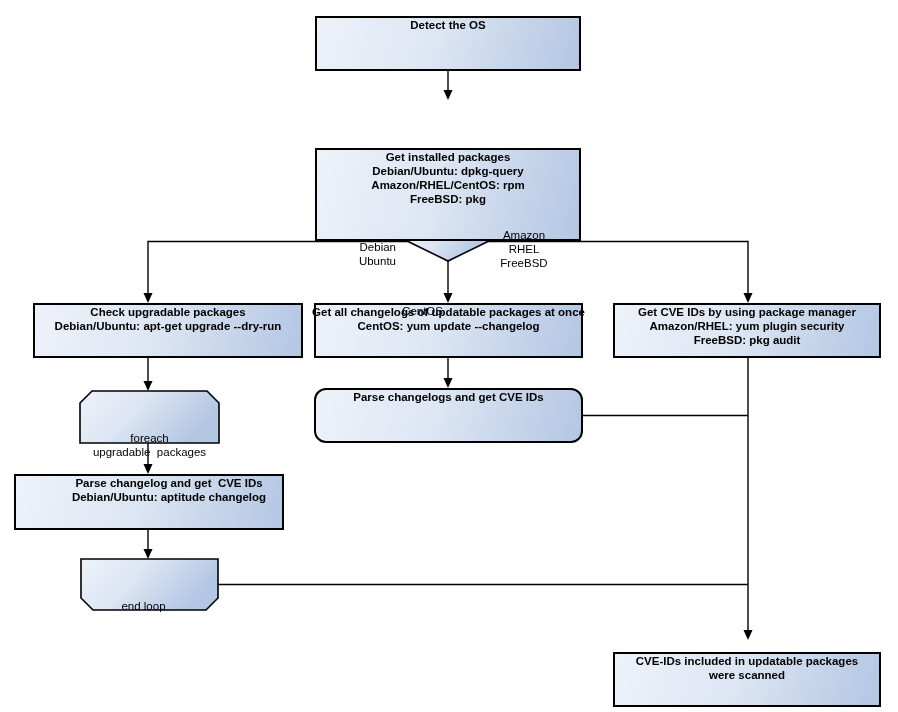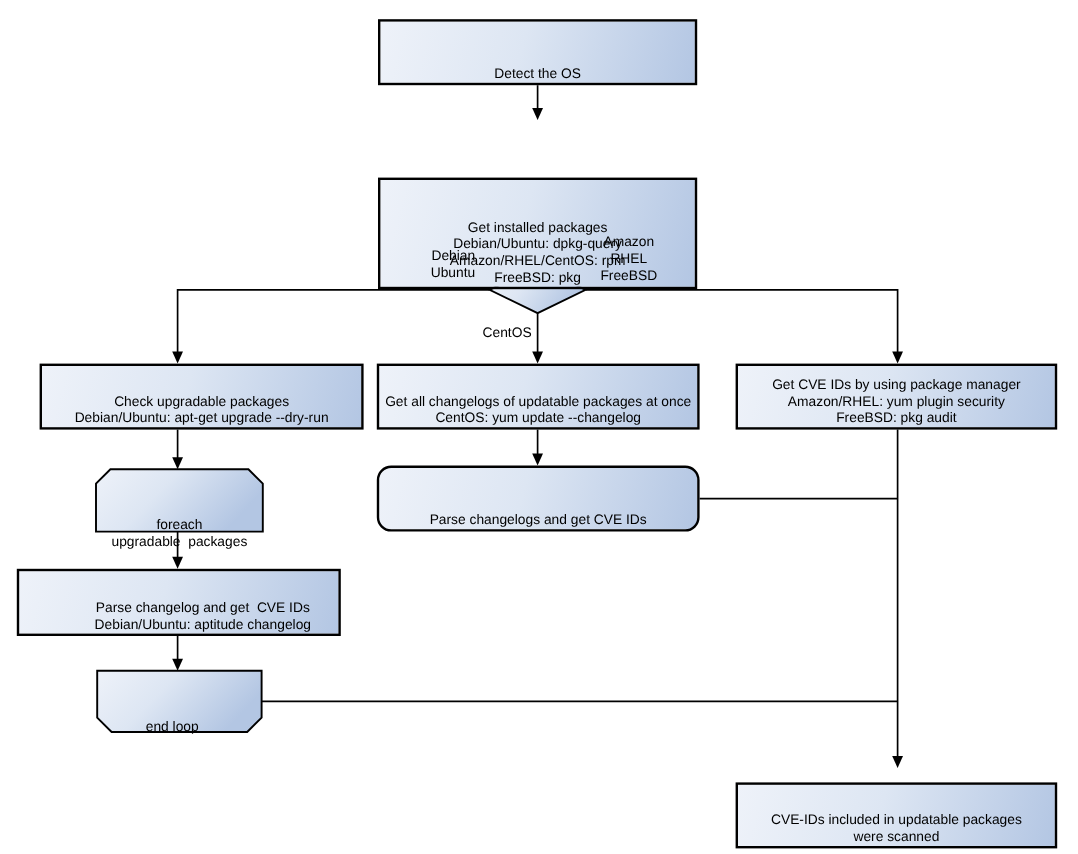--- a/index.html
+++ b/index.html
@@ -16,22 +16,23 @@
     position: absolute;
     left: 0; top: 0;
     width: 898px; height: 712px;
   }
   .rect-node {
     position: absolute;
     box-sizing: border-box;
     border: 2px solid #000000;
     background: linear-gradient(105deg, #eef2f9 0%, #dde6f3 45%, #b3c6e3 100%);
     display: flex;
-    align-items: flex-end;
+    align-items: flex-start;
     justify-content: center;
+    font-weight: bold;
   }
   .node-label {
     white-space: pre;
     text-align: center;
     font-size: 11.5px;
     line-height: 14px;
     color: #000000;
   }
   .shape-label {
     position: absolute;
@@ -39,20 +40,21 @@
     align-items: flex-start;
     justify-content: center;
     margin-top: 40px;
   }
   .edge-label {
     position: absolute;
     white-space: pre;
     font-size: 11.5px;
     line-height: 14px;
     color: #000000;
+    margin-top: 33px;
   }
   .align-right { text-align: right; }
   .align-center { text-align: center; }
   line, polyline { stroke: #000000; stroke-width: 1.4; fill: none; }
   .shape { stroke: #000000; stroke-width: 1.6; fill: url(#nodeGrad); }
   .arrowhead { fill: #000000; stroke: none; }
 </style>
 </head>
 <body>
 

